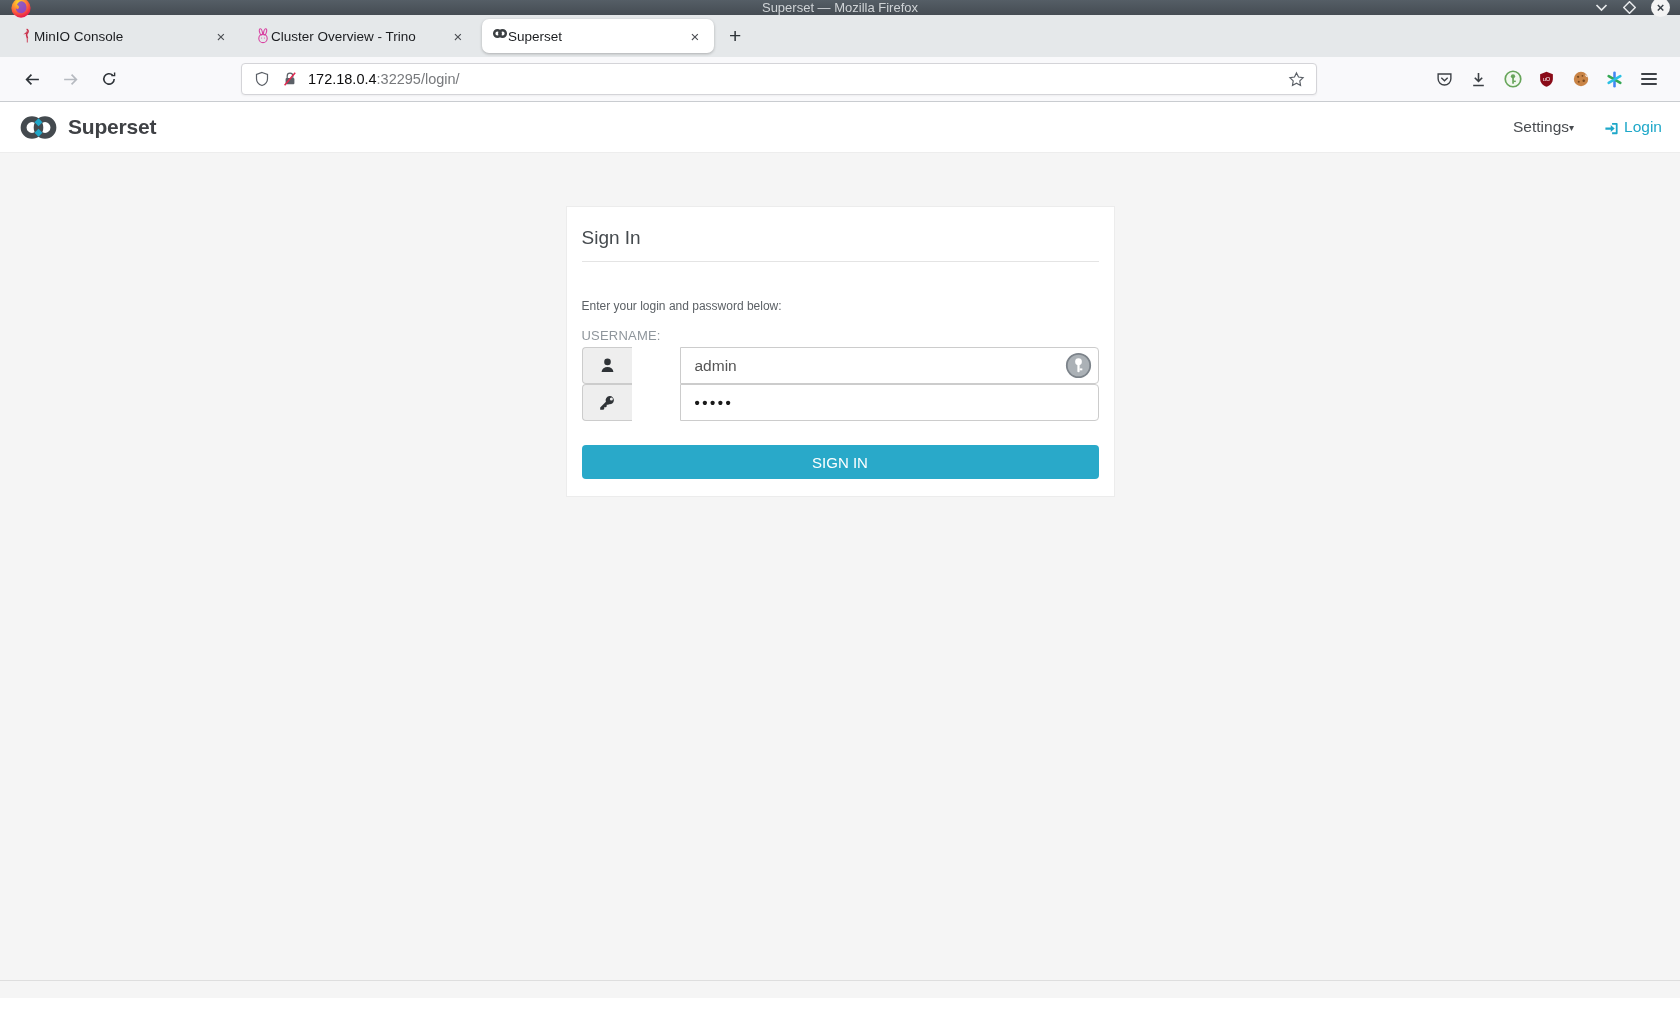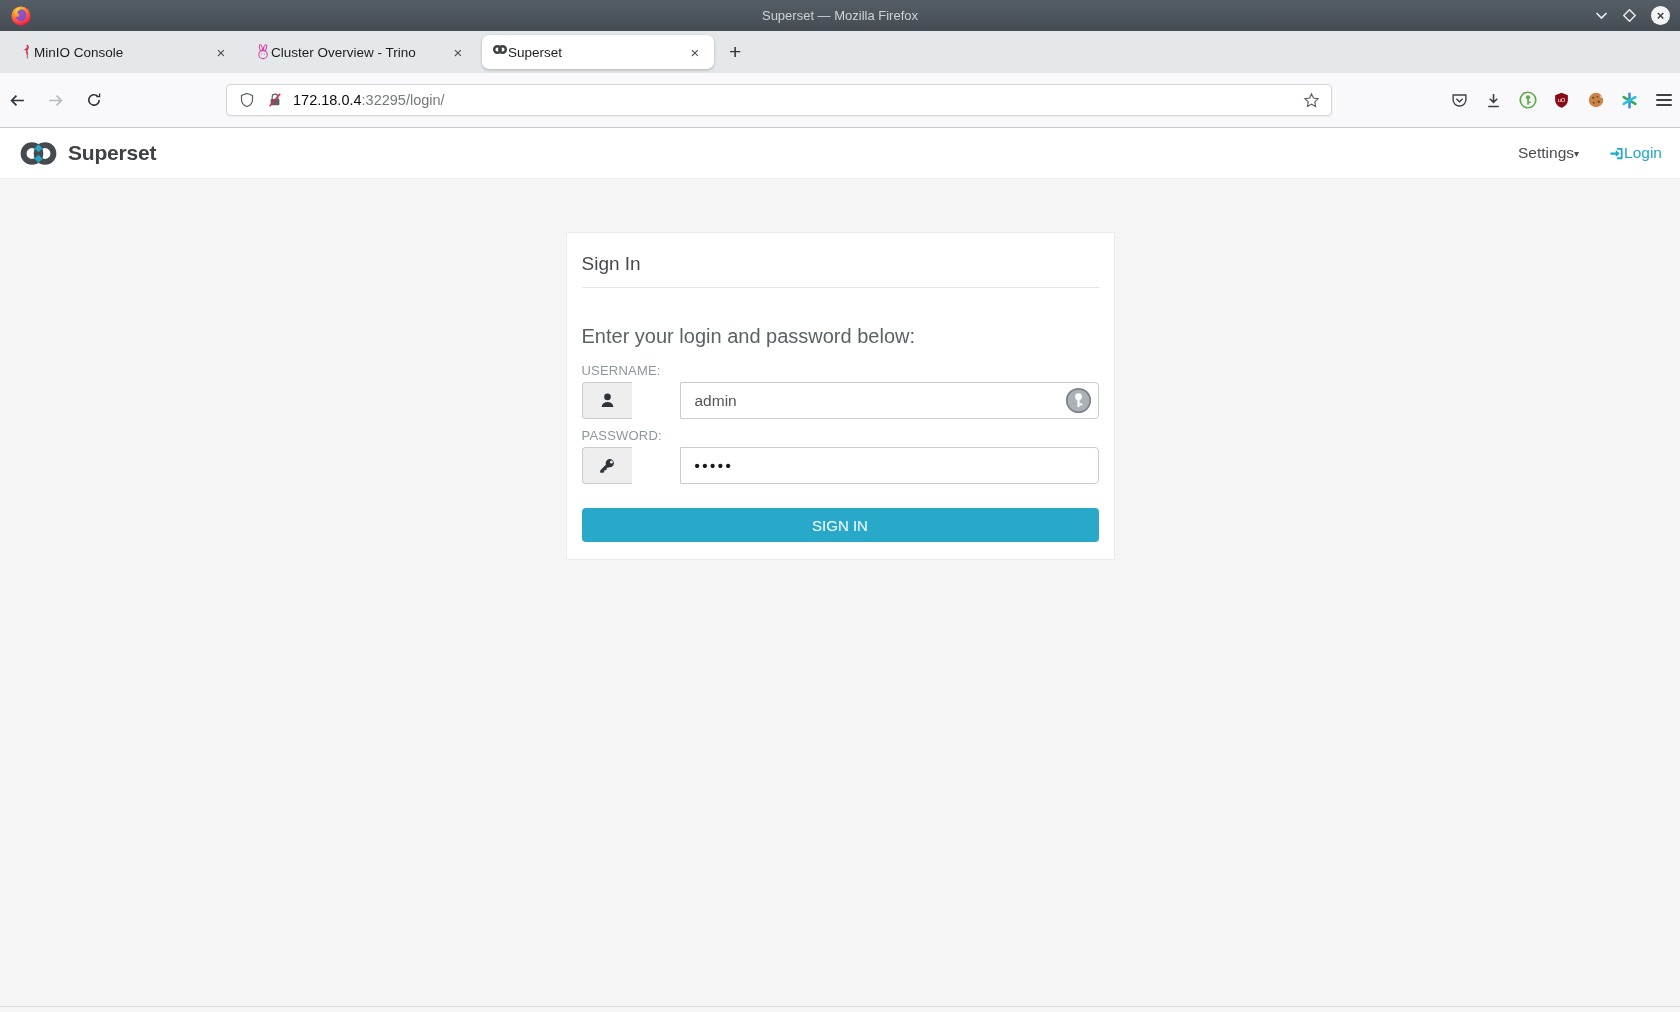--- a/index.html
+++ b/index.html
@@ -1,71 +1,71 @@
 <!DOCTYPE html>
 <html><head>
 <meta charset="utf-8">
 <style>
   * { margin:0; padding:0; box-sizing:border-box; }
   html,body { width:1680px; height:1012px; overflow:hidden;
     font-family:"Liberation Sans", sans-serif; }
 
   
-  .titlebar { height:31px; background:linear-gradient(#555e66,#454c53);
+  .titlebar { height:15px; background:linear-gradient(#555e66,#454c53);
     display:flex; align-items:center; padding:0 10px; position:relative; }
   .ff-logo { width:22px; height:22px; display:flex; }
   .win-title { position:absolute; left:0; right:0; text-align:center;
     color:#cfd3d6; font-size:13px; pointer-events:none; }
   .win-controls { margin-left:auto; display:flex; align-items:center; gap:15px; z-index:2; }
   .wc { display:flex; align-items:center; justify-content:center; }
   .wc-close { width:19px; height:19px; border-radius:50%; background:#f4f4f4;
     color:#3a4148; font-size:13px; font-weight:bold; line-height:1; }
 
   
   .tabbar { height:42px; background:#e5e8ea; display:flex; align-items:center; padding:0 8px; }
   .tab { width:232px; height:34px; border-radius:7px; display:flex; align-items:center;
     padding:0 10px; margin-right:5px; font-size:13.5px; color:#1b1d20; }
   .tab.active { background:#ffffff; box-shadow:0 1px 3px rgba(0,0,0,.25); }
   .tab-label { flex:1; white-space:nowrap; overflow:hidden; text-overflow:ellipsis; }
   .tab-close { color:#4a4d52; font-size:15px; width:18px; text-align:center; border-radius:4px; }
   .newtab { font-size:21px; color:#2e3338; padding:0 10px; }
   .favicon { width:16px; height:16px; flex:0 0 16px; display:flex; }
 
   
-  .toolbar { height:55px; background:#f9f9fb; border-bottom:1px solid #c9ccd0;
-    display:flex; align-items:center; padding:0 3px; }
+  .toolbar { height:45px; background:#f9f9fb; border-bottom:1px solid #c9ccd0;
+    display:flex; align-items:center; padding:0 18px; }
   .nav-btns { display:flex; gap:9px; align-items:center; }
   .nav-btn { width:29px; height:29px; display:flex; align-items:center; justify-content:center; border-radius:4px; }
   .urlbar { flex:1; margin:0 118px 0 118px; height:32px; background:#fff;
     border:1px solid #d4d4d8; border-radius:4px; display:flex; align-items:center;
     padding:0 10px; gap:9px; box-shadow:0 1px 2px rgba(0,0,0,.05); }
   .url-text { flex:1; font-size:14.5px; color:#0c0c0d; white-space:nowrap; overflow:hidden; }
   .url-path { color:#77797c; }
   .right-icons { display:flex; gap:15px; align-items:center; margin-right:4px; }
   .ticon { width:19px; height:19px; display:flex; align-items:center; justify-content:center; }
   .hamburger { display:flex; flex-direction:column; gap:3.5px; }
   .hamburger span { display:block; width:16px; height:1.8px; background:#3c4045; border-radius:1px; }
 
   
   .navbar { height:51px; background:#fff; border-bottom:1px solid #ededed;
     display:flex; align-items:center; padding:0 18px; }
   .brand { display:flex; align-items:center; gap:9px; }
   .brand-text { font-size:21px; font-weight:bold; color:#3f4145; letter-spacing:-.2px; }
   .nav-right { margin-left:auto; display:flex; align-items:center; gap:30px; font-size:15.5px; }
   .settings-menu { color:#494c50; display:flex; align-items:center; }
   .settings-caret { font-size:10px; color:#494c50; }
-  .login-link { color:#1fa8c9; display:flex; align-items:center; }
+  .login-link { color:#1fa8c9; display:flex; align-items:flex-end; gap:5px; }
 
   
   .page { height:845px; background:#f5f5f5; position:relative; }
   .card { width:549px; margin:0 auto; position:relative; top:53px; background:#fff;
     border:1px solid #ececec; padding:15px 15px 17px; }
   .card-title { font-size:19px; font-weight:400; color:#454a4e; padding:5px 0 12px; }
   .card-hr { border:0; border-top:1px solid #e4e4e4; margin:0 0 37px; }
-  .instruction { font-size:20px; color:#5c6166; margin-bottom:15px; }
+  .instruction { font-size:12px; color:#5c6166; margin-bottom:15px; }
   .field-label { font-size:13px; color:#8f969c; margin:9px 0 4px; letter-spacing:.2px; }
   .input-group { display:flex; height:37px; position:relative;gap:48px; }
   .addon { width:50px; background:#eeeeee; border:1px solid #cccccc; border-right:0;
     border-radius:4px 0 0 4px; display:flex; align-items:center; justify-content:center; }
   .fld { flex:1; min-width:0; border:1px solid #cccccc; border-radius:0 4px 4px 0;
     padding:0 14px; font-size:15.5px; color:#555; font-family:"Liberation Sans",sans-serif;
     outline:none; background:#fff; }
   .fld-pw { font-weight:bold; letter-spacing:2.5px; font-size:15px; color:#1a1a1a; }
   .kp-badge { position:absolute; right:7px; top:5px; width:27px; height:27px; display:flex; }
   .signin-btn { display:block; width:100%; height:34px; margin-top:24px; background:#29a9c9;
@@ -287,21 +287,20 @@
       <span class="kp-badge">
         <svg viewBox="0 0 24 24" width="27" height="27">
           <circle cx="12" cy="12" r="10.4" fill="#abb1b6" stroke="#7c838a" stroke-width="1.6"></circle>
           <circle cx="12" cy="8.6" r="3" fill="#fff"></circle>
           <rect x="11" y="10.4" width="2" height="7.6" rx="1" fill="#fff"></rect>
           <rect x="13" y="14.6" width="2.4" height="1.7" fill="#fff"></rect>
         </svg>
       </span>
     </div>
 
-    <div class="field-label">PASSWORD:</div>
     <div class="input-group">
       <span class="addon">
         <svg viewBox="0 0 16 16" width="16" height="16">
           <path fill="#2f3337" d="M10.7 1.1a4.1 4.1 0 0 0-3.8 5.6L1.2 12.4v2.4h3.1l.9-.9v-1.6h1.6l.9-.9V9.8h1.6l.6-.6a4.1 4.1 0 1 0 .8-8.1zm1.7 4.3a1.5 1.5 0 1 1 0-3 1.5 1.5 0 0 1 0 3z"></path>
         </svg>
       </span>
       <input class="fld fld-pw" type="text" value="•••••" style="">
     </div>
 
     <button class="signin-btn">SIGN IN</button>

